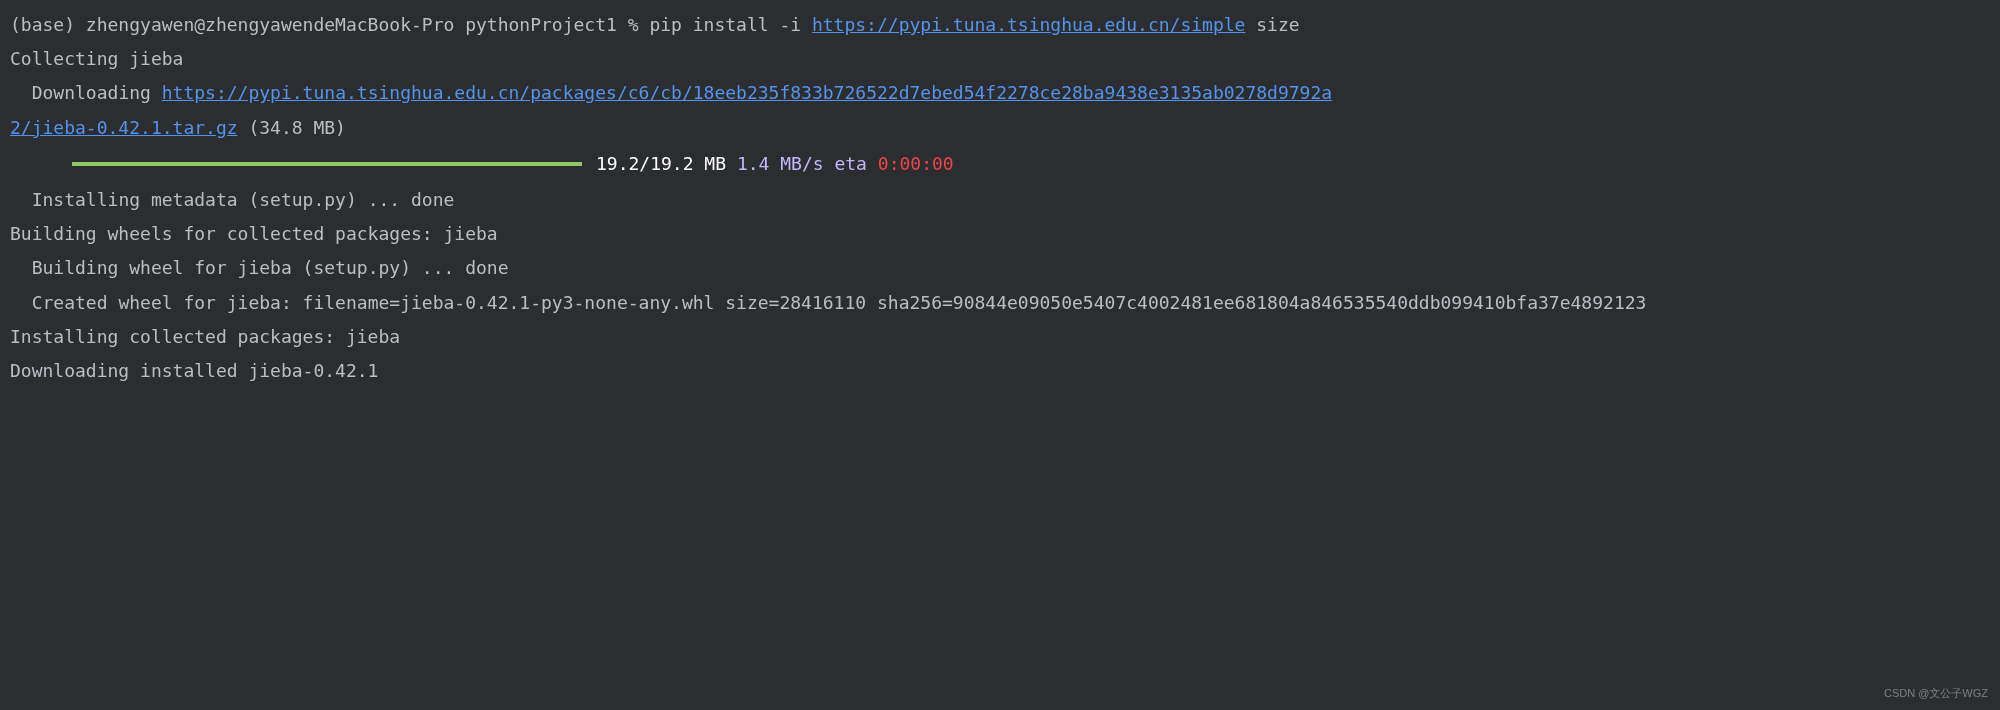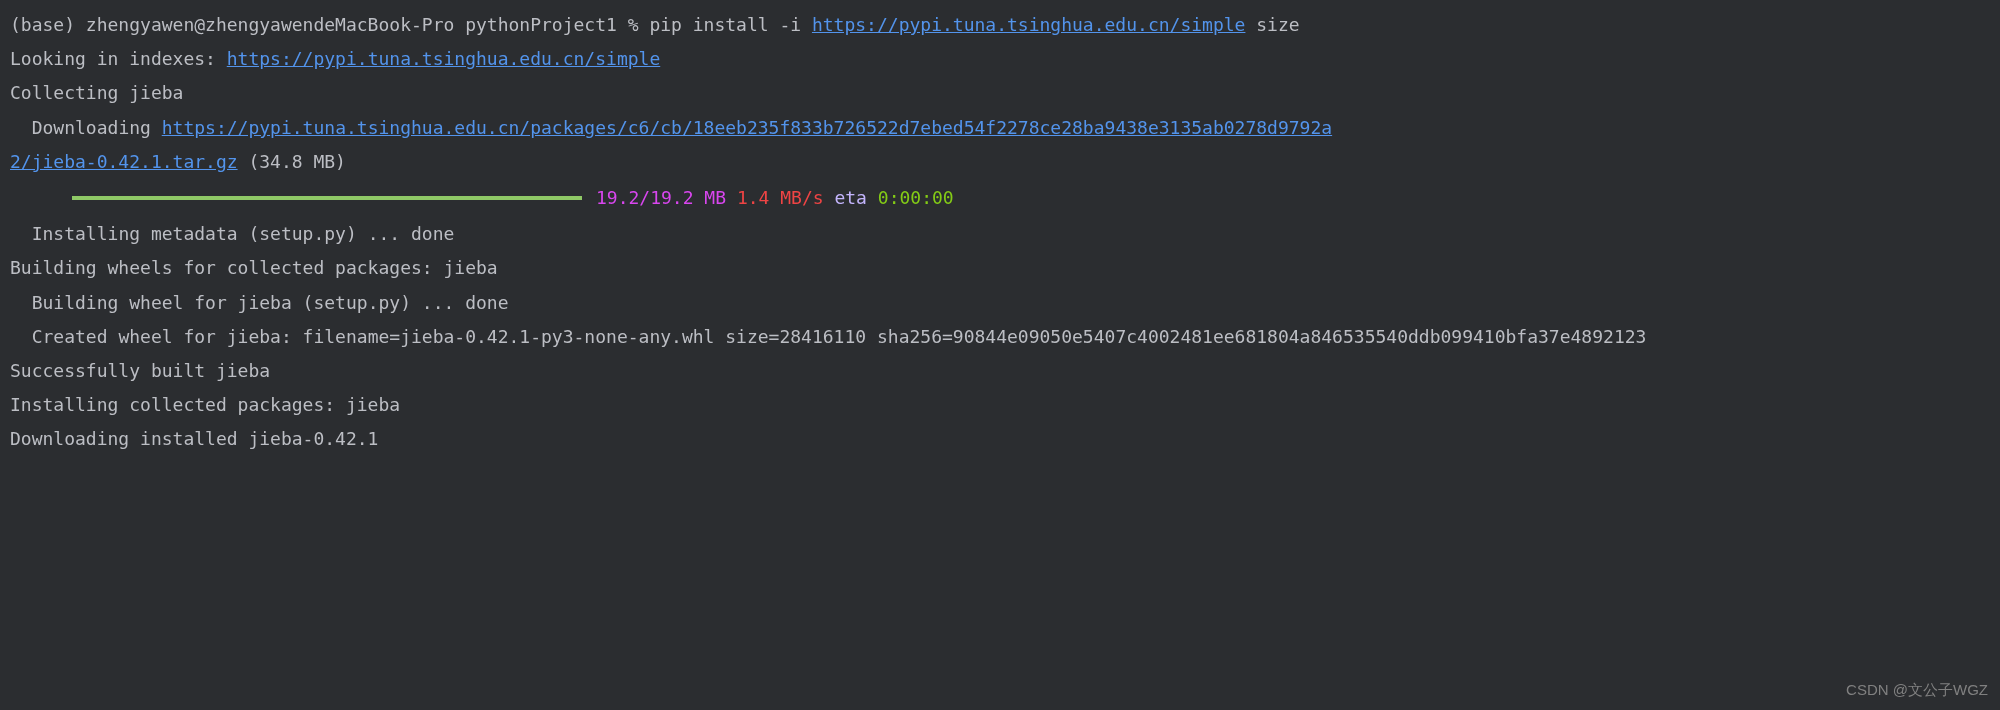--- a/index.html
+++ b/index.html
@@ -39,57 +39,55 @@
     .progress-bar {
       height: 4px;
       background-color: #8fc966;
       flex-shrink: 0;
     }
     .progress-text {
       margin-left: 14px;
       white-space: pre;
     }
     .green-text {
-      color: #d946ef;
+      color: #ffffff;
     }
     .red-text {
-      color: #ef4444;
+      color: #c4b5fd;
       text-align: center;
     }
     .teal-text {
-      color: #84cc16;
+      color: #ef4444;
     }
     .gray-text {
       color: #c4b5fd;
     }
     .watermark {
       position: absolute;
       bottom: 6px;
       right: 12px;
       color: #808080;
-      font-size: 15px;
+      font-size: 11px;
       font-family: -apple-system, 'PingFang SC', sans-serif;
     }
   </style>
 </head>
 <body>
 
 <div class="terminal">
   <div class="terminal-line"><span>(base) zhengyawen@zhengyawendeMacBook-Pro pythonProject1 % pip install -i </span><span class="link">https://pypi.tuna.tsinghua.edu.cn/simple</span><span> size</span></div>
-  <div class="terminal-line"><span>Looking in indexes: </span><span class="link">https://pypi.tuna.tsinghua.edu.cn/simple</span></div>
   <div class="terminal-line">Collecting jieba</div>
   <div class="terminal-line"><span>  Downloading </span><span class="link">https://pypi.tuna.tsinghua.edu.cn/packages/c6/cb/18eeb235f833b726522d7ebed54f2278ce28ba9438e3135ab0278d9792a</span></div>
   <div class="terminal-line"><span class="link">2/jieba-0.42.1.tar.gz</span><span> (34.8 MB)</span></div>
   <div class="progress-container">
     <div class="progress-indent"></div>
     <div class="progress-bar" id="progress-bar" style="width: 510px;"></div>
     <div class="progress-text"><span class="green-text">19.2/19.2 MB</span> <span class="red-text">1.4 MB/s</span> <span class="gray-text">eta</span> <span class="teal-text">0:00:00</span></div>
   </div>
   <div class="terminal-line">  Installing metadata (setup.py) ... done</div>
   <div class="terminal-line">Building wheels for collected packages: jieba</div>
   <div class="terminal-line">  Building wheel for jieba (setup.py) ... done</div>
   <div class="terminal-line">  Created wheel for jieba: filename=jieba-0.42.1-py3-none-any.whl size=28416110 sha256=90844e09050e5407c4002481ee681804a846535540ddb099410bfa37e4892123</div>
-  <div class="terminal-line">Successfully built jieba</div>
   <div class="terminal-line">Installing collected packages: jieba</div>
   <div class="terminal-line">Downloading installed jieba-0.42.1</div>
 </div>
 
 <div class="watermark">CSDN @文公子WGZ</div>
 
 </body></html>

